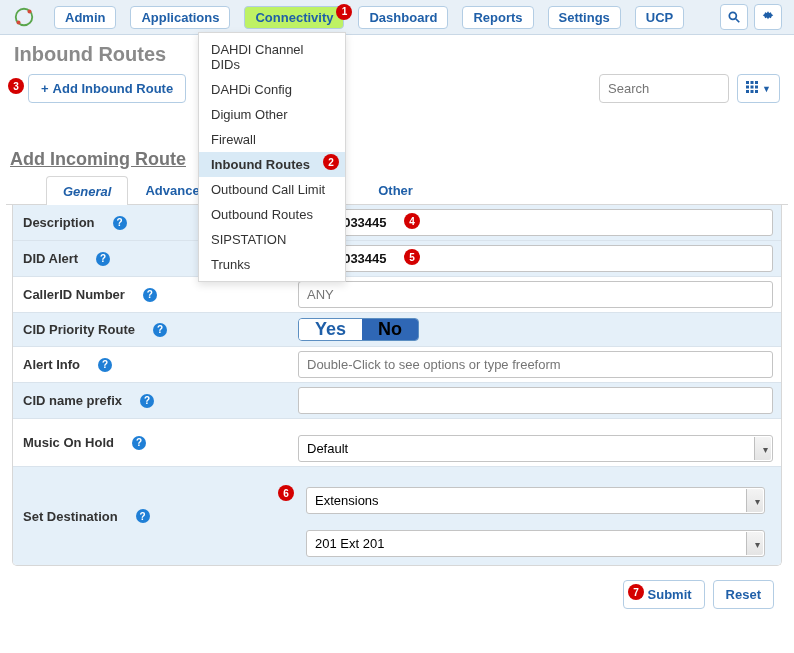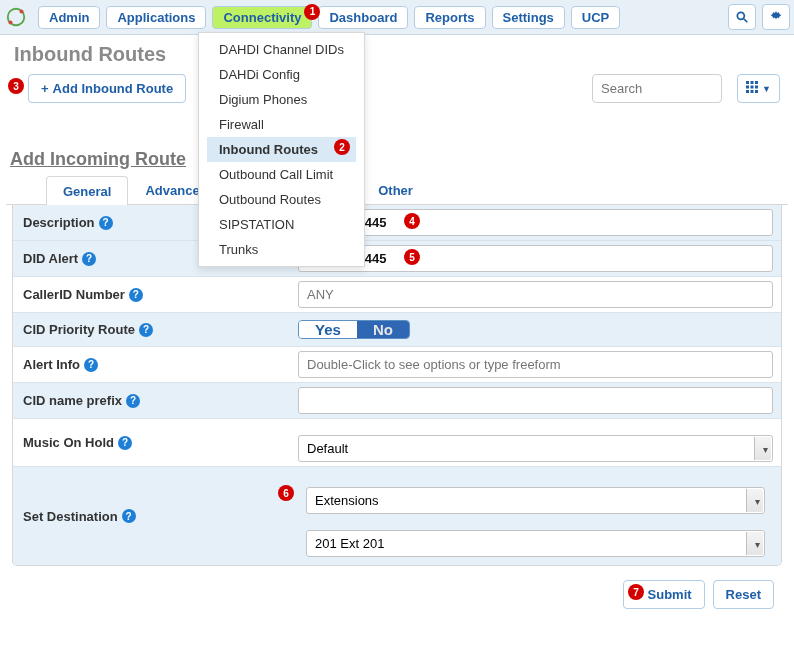--- a/index.html
+++ b/index.html
@@ -10,22 +10,22 @@
     background: #fff;
     width: 794px;
     height: 653px;
     overflow: hidden;
   }
 
   
   .navbar {
     display: flex;
     align-items: center;
-    gap: 6px;
-    padding: 4px 4px;
+    gap: 14px;
+    padding: 4px 12px;
     background: #e8f0f7;
     border-bottom: 1px solid #c9d8e6;
     position: relative;
     z-index: 5;
   }
   .logo {
     width: 24px; height: 24px;
     display: inline-flex; align-items: center; justify-content: center;
     margin-right: 4px;
   }
@@ -55,26 +55,26 @@
     display: inline-flex; align-items: center; justify-content: center;
     color: #1f5fa8;
     cursor: pointer;
   }
 
   
   .dropdown {
     position: absolute;
     top: 32px;
     left: 198px;
-    width: 167px;
+    width: 148px;
     background: #fff;
     border: 1px solid #d8d8d8;
     box-shadow: 0 3px 8px rgba(0,0,0,.12);
     z-index: 20;
-    padding: 4px 8px;
+    padding: 4px 0;
   }
   .dropdown-item {
     padding: 5px 12px;
     font-size: 13px;
     color: #333;
     cursor: pointer;
   }
   .dropdown-item.highlight {
     background: #d9eaf6;
     font-weight: 600;
@@ -94,21 +94,21 @@
   .head-actions {
     display: flex;
     align-items: center;
     gap: 8px;
     padding: 6px 14px 0 28px;
   }
   .search-wrap {
     margin-left: auto;
     display: flex;
     align-items: center;
-    gap: 15px;
+    gap: 8px;
   }
   .btn-outline {
     border: 1px solid #b3cde4;
     background: #fff;
     border-radius: 4px;
     padding: 6px 12px;
     color: #1f5fa8;
     font-weight: 600;
     font-size: 13px;
     cursor: pointer;
@@ -148,20 +148,21 @@
     padding: 6px 16px;
     font-size: 13px;
     color: #1f5fa8;
     font-weight: 600;
     cursor: pointer;
     border-radius: 4px 4px 0 0;
   }
   .tab.active {
     border-color: #d7d7d7;
     margin-bottom: -1px;
+    font-style: italic;
   }
 
   
   .form {
     border: 1px solid #d7d7d7;
     border-top: none;
     border-radius: 0 0 5px 5px;
     margin: 0 6px;
     overflow: hidden;
   }
@@ -170,21 +171,21 @@
     align-items: stretch;
     min-height: 34px;
   }
   .row.alt { background: #e5f0f9; }
   .row + .row { border-top: 1px solid #d9e3ec; }
   .label-cell {
     width: 285px;
     padding: 8px 10px;
     display: flex;
     align-items: center;
-    gap: 4px;
+    gap: 18px;
     font-weight: 600;
     font-size: 13px;
   }
   .help-q {
     display: inline-flex; align-items: center; justify-content: center;
     width: 14px; height: 14px; border-radius: 50%;
     background: #1f7fd6; color: #fff;
     font-size: 10px; font-weight: 700;
   }
   .field-cell {
@@ -225,27 +226,27 @@
     display: inline-flex;
     border: 1px solid #5c8fc2;
     border-radius: 4px;
     overflow: hidden;
   }
   .yn-btn {
     padding: 0 16px;
     background: #fff;
     color: #1f5fa8;
     font-weight: 600;
-    font-size: 15px;
+    font-size: 18px;
     border: none;
     cursor: pointer;
   }
   .yn-btn.sel {
     background: #2f67b5;
-    color: #e5e5e5;
+    color: #000000;
   }
 
   .dest-stack { display: flex; flex-direction: column; gap: 4px; width: 100%; padding: 4px 8px; }
 
   
   .footer {
     display: flex;
     justify-content: flex-end;
     gap: 8px;
     padding: 14px 14px 0;
@@ -296,21 +297,21 @@
         <circle cx="12" cy="12" r="3" fill="#fff"></circle>
         <path d="M12 2l2 3 3-1 1 3 3 2-3 2-1 3-3-1-2 3-2-3-3 1-1-3-3-2 3-2 1-3 3 1z"></path>
       </svg>
     </span>
   </div>
 </div>
 
 <div class="dropdown">
   <div class="dropdown-item">DAHDI Channel DIDs</div>
   <div class="dropdown-item">DAHDi Config</div>
-  <div class="dropdown-item">Digium Phones</div>
+  <div class="dropdown-item">Digium Other</div>
   <div class="dropdown-item">Firewall</div>
   <div class="dropdown-item highlight anchor">
     <span>Inbound Routes</span>
     <span class="badge" style="top:2px; right:6px;">2</span>
   </div>
   <div class="dropdown-item">Outbound Call Limit</div>
   <div class="dropdown-item">Outbound Routes</div>
   <div class="dropdown-item">SIPSTATION</div>
   <div class="dropdown-item">Trunks</div>
 </div>

